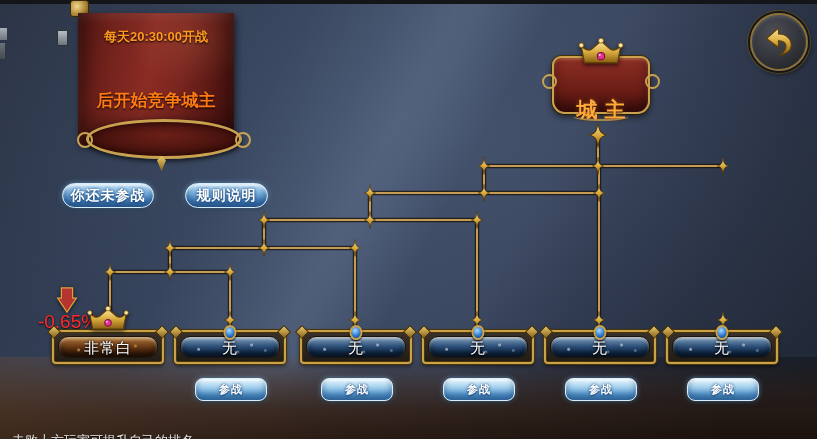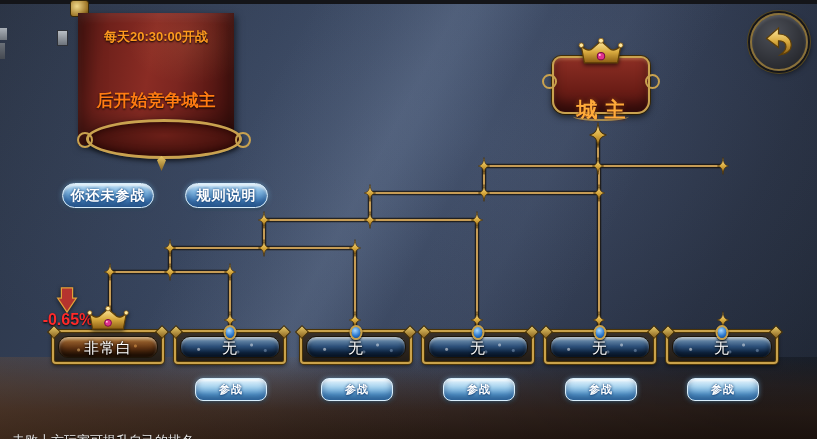--- a/index.html
+++ b/index.html
@@ -93,21 +93,21 @@
     background:
       radial-gradient(circle at 20% 65%,rgba(255,200,120,.55) 0 1px,transparent 2px),
       radial-gradient(circle at 78% 45%,rgba(255,180,90,.45) 0 1px,transparent 2px),
       linear-gradient(180deg,#c0904f 0%,#8a5526 26%,#5e3212 56%,#371b07 88%);}
   .slot-name{position:absolute;left:0;top:7px;width:100%;text-align:center;color:#fff;font-size:15px;font-weight:normal;
     text-shadow:0 1px 2px #000,0 0 3px #000;letter-spacing:1px;}
   .gem{position:absolute;top:-7px;left:50%;transform:translateX(-50%);width:9px;height:11px;border:2px solid #caa24a;border-radius:50%;
     background:radial-gradient(circle at 40% 32%,#a6d8ff,#2e7bd0 55%,#0b3a7a);box-shadow:0 1px 2px #000;}
   .slot-crown{position:absolute;left:50%;top:-24px;transform:translateX(-50%);width:46px;height:27px;filter:drop-shadow(0 2px 2px rgba(0,0,0,.6));}
   .rank-arrow{position:absolute;left:56px;top:286px;width:22px;height:28px;filter:drop-shadow(0 1px 2px rgba(0,0,0,.6));}
-  .rank-change{position:absolute;left:36px;top:311px;width:64px;text-align:center;color:#ff2a2a;font-size:16px;font-weight:bold;text-shadow:0 1px 2px #000;}
+  .rank-change{position:absolute;left:36px;top:311px;width:64px;text-align:center;color:#ff2a2a;font-size:19px;font-weight:normal;text-shadow:0 1px 2px #000;}
 
   
   #bracket{position:absolute;inset:0;pointer-events:none;}
 
   
   .footer-clip{position:absolute;left:12px;top:431px;width:230px;height:8px;overflow:hidden;}
   .footer-clip span{color:#ececec;font-size:13px;line-height:14px;text-shadow:0 1px 1px #000;}
 </style>
 </head>
 <body>

